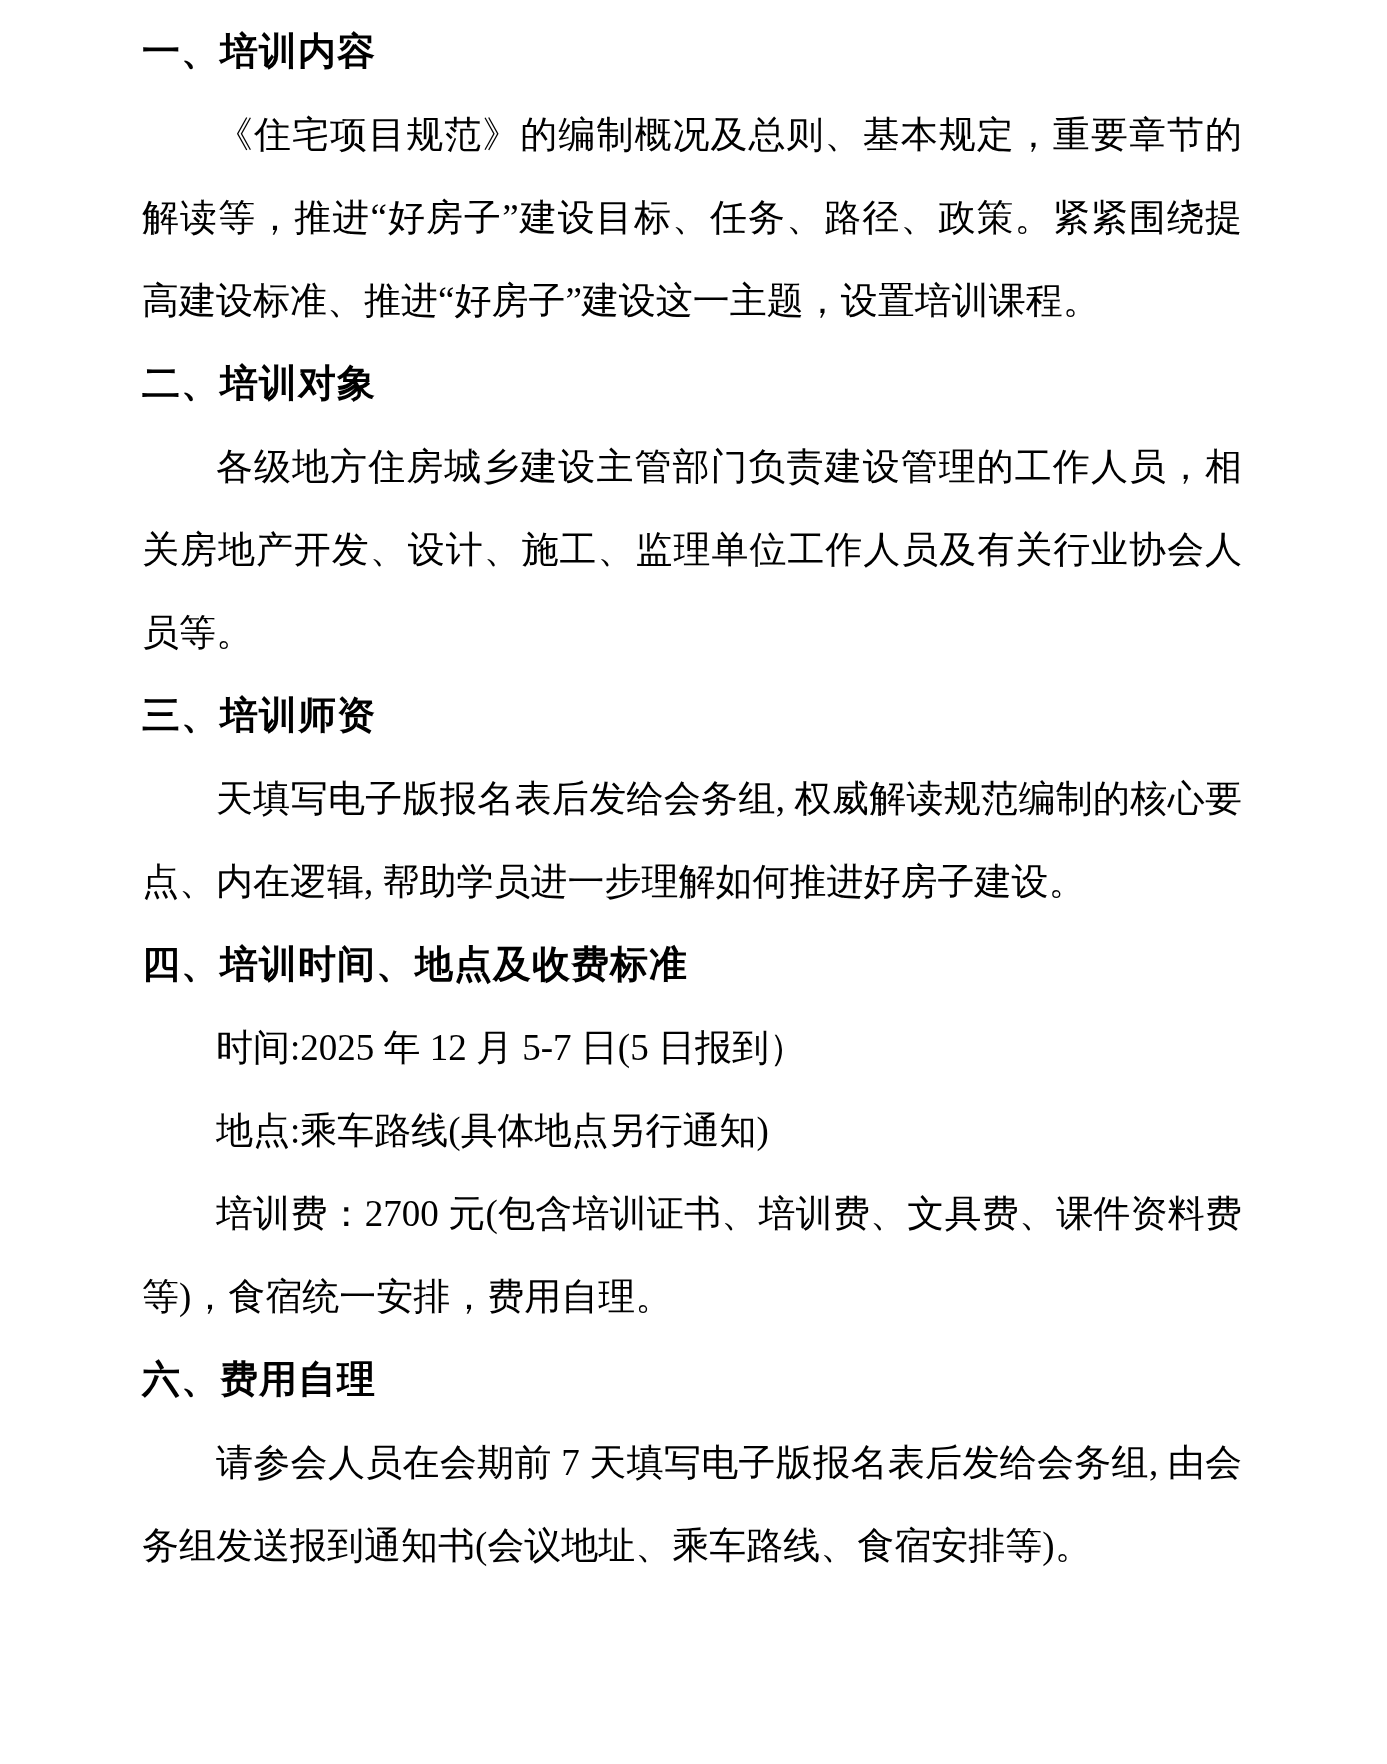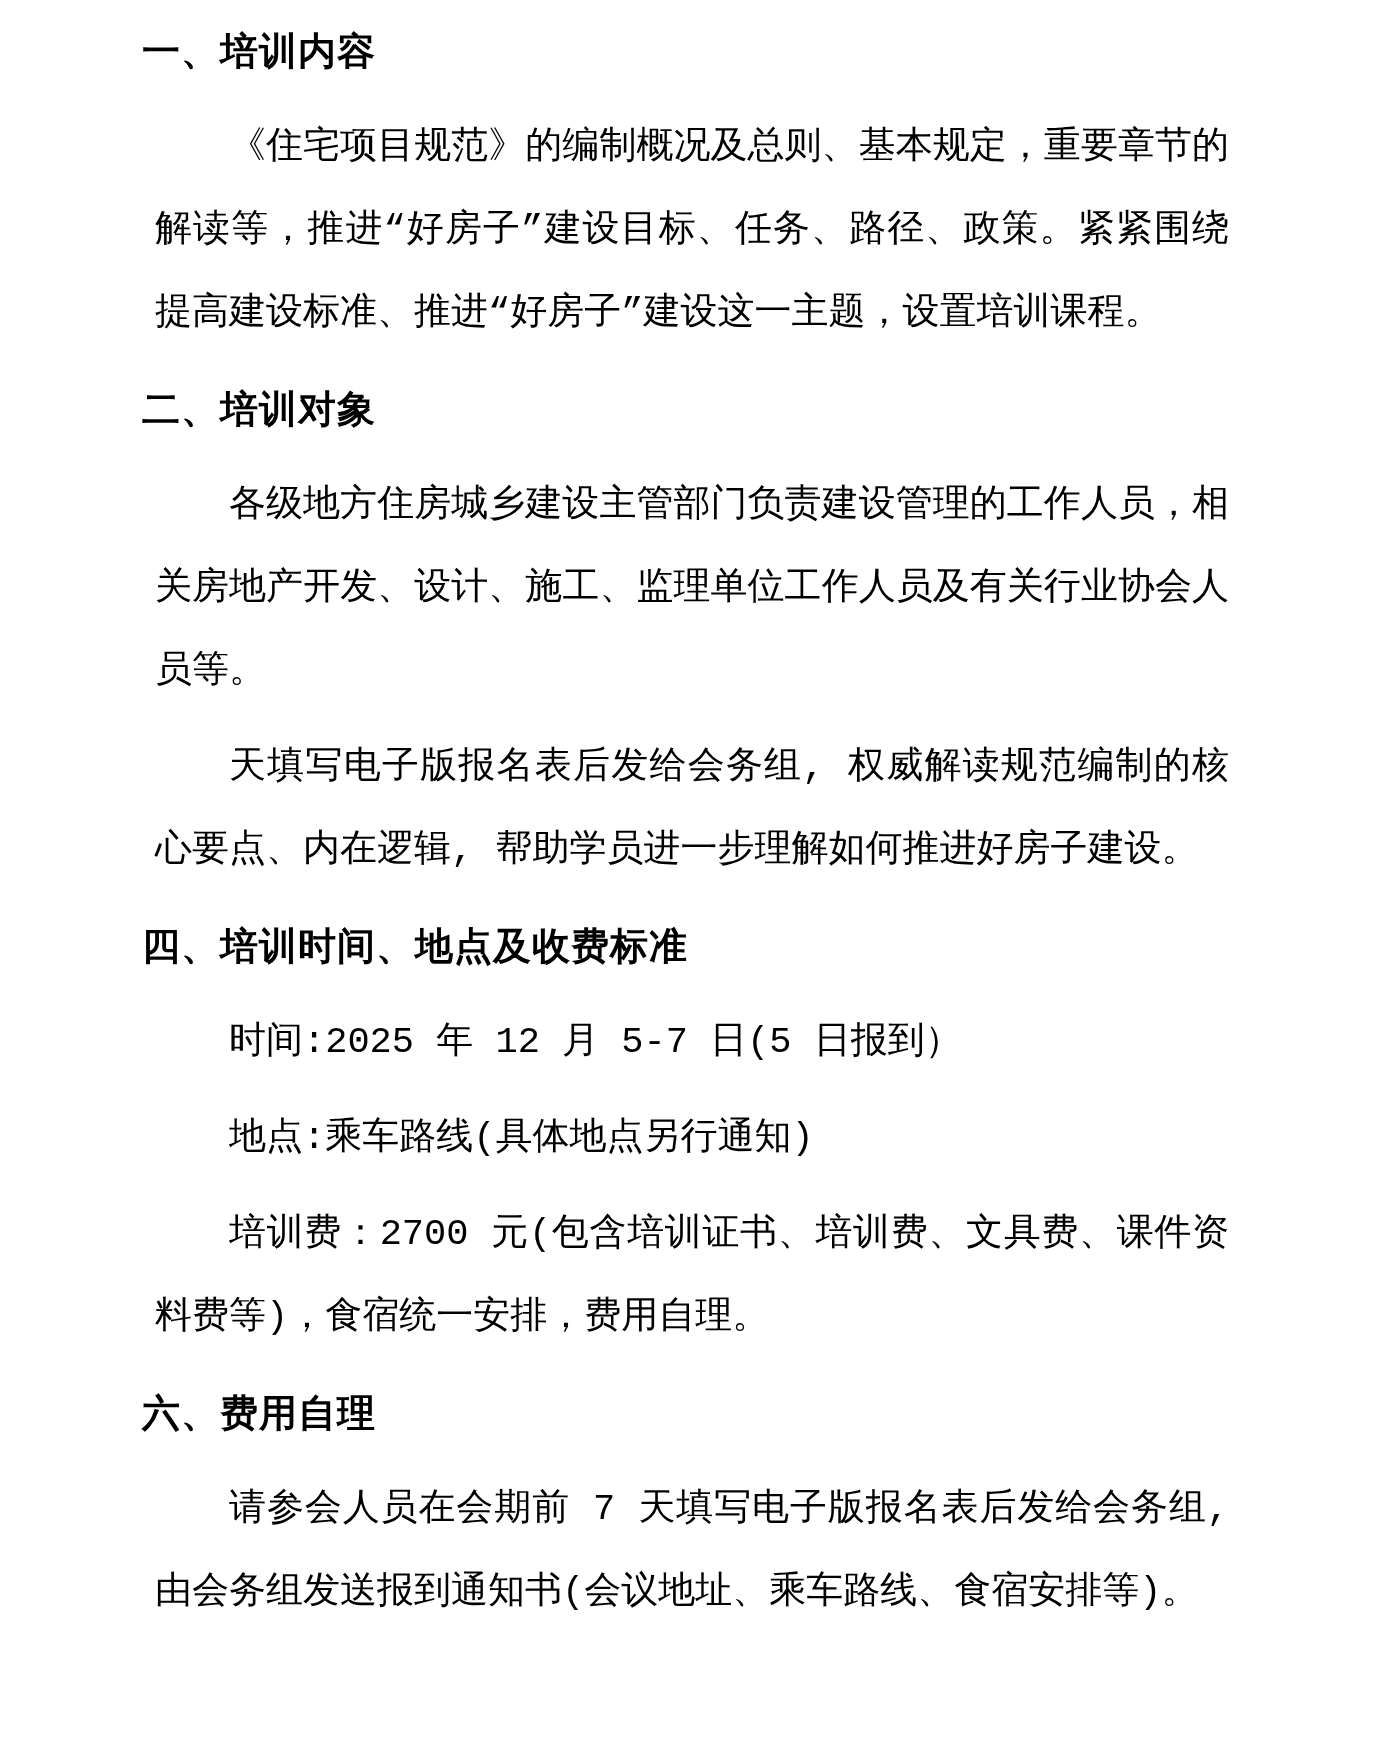--- a/index.html
+++ b/index.html
@@ -23,40 +23,41 @@
   .sec-heading {
     font-family: "Liberation Sans", "DejaVu Sans", sans-serif;
     font-weight: bold;
     font-size: 38px;
     line-height: 83px;
     margin: 0;
     letter-spacing: 1px;
     white-space: nowrap;
   }
   .para {
-    font-family: Liberation Mono, monospace;
+    font-family: Liberation Serif, serif;
     font-size: 37px;
     line-height: 83px;
-    margin: 13px;
+    margin: 0;
     text-align: justify;
     text-indent: 2em;
     word-break: break-all;
   }
 </style>
 </head>
 <body>
 
 <div class="page">
 
   <h2 class="sec-heading">一、培训内容</h2>
   <p class="para">《住宅项目规范》的编制概况及总则、基本规定，重要章节的解读等，推进“好房子”建设目标、任务、路径、政策。紧紧围绕提高建设标准、推进“好房子”建设这一主题，设置培训课程。</p>
 
   <h2 class="sec-heading">二、培训对象</h2>
   <p class="para">各级地方住房城乡建设主管部门负责建设管理的工作人员，相关房地产开发、设计、施工、监理单位工作人员及有关行业协会人员等。</p>
 
+  <h2 class="sec-heading">三、培训师资</h2>
   <p class="para">天填写电子版报名表后发给会务组, 权威解读规范编制的核心要点、内在逻辑, 帮助学员进一步理解如何推进好房子建设。</p>
 
   <h2 class="sec-heading">四、培训时间、地点及收费标准</h2>
   <p class="para">时间:2025 年 12 月 5-7 日(5 日报到）</p>
   <p class="para">地点:乘车路线(具体地点另行通知)</p>
   <p class="para">培训费：2700 元(包含培训证书、培训费、文具费、课件资料费等)，食宿统一安排，费用自理。</p>
 
 
   <h2 class="sec-heading">六、费用自理</h2>
   <p class="para">请参会人员在会期前 7 天填写电子版报名表后发给会务组, 由会务组发送报到通知书(会议地址、乘车路线、食宿安排等)。</p>

